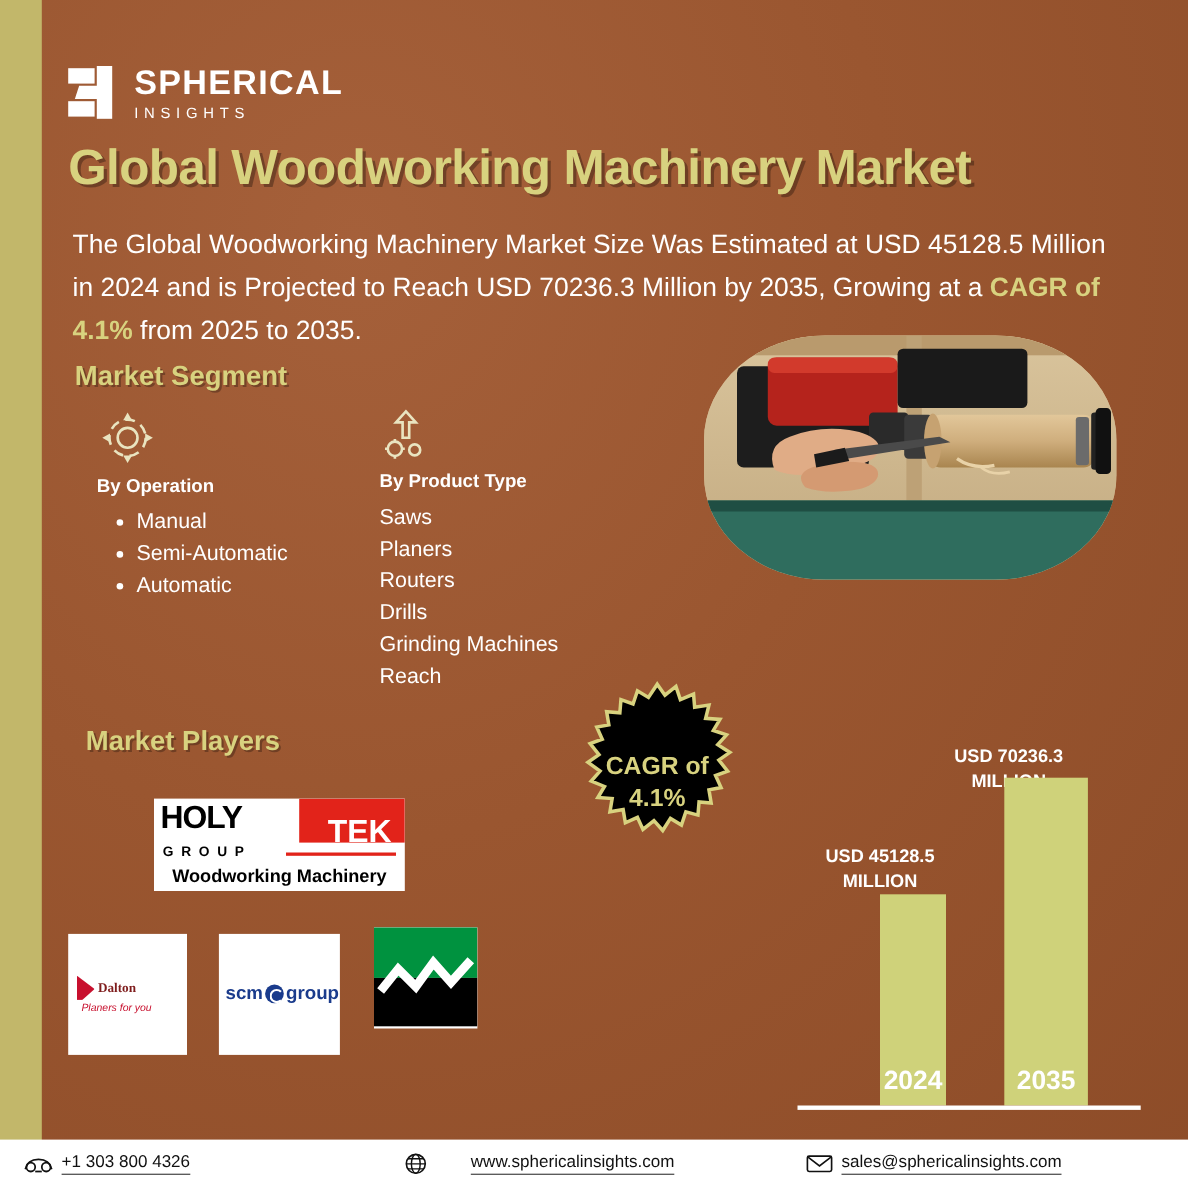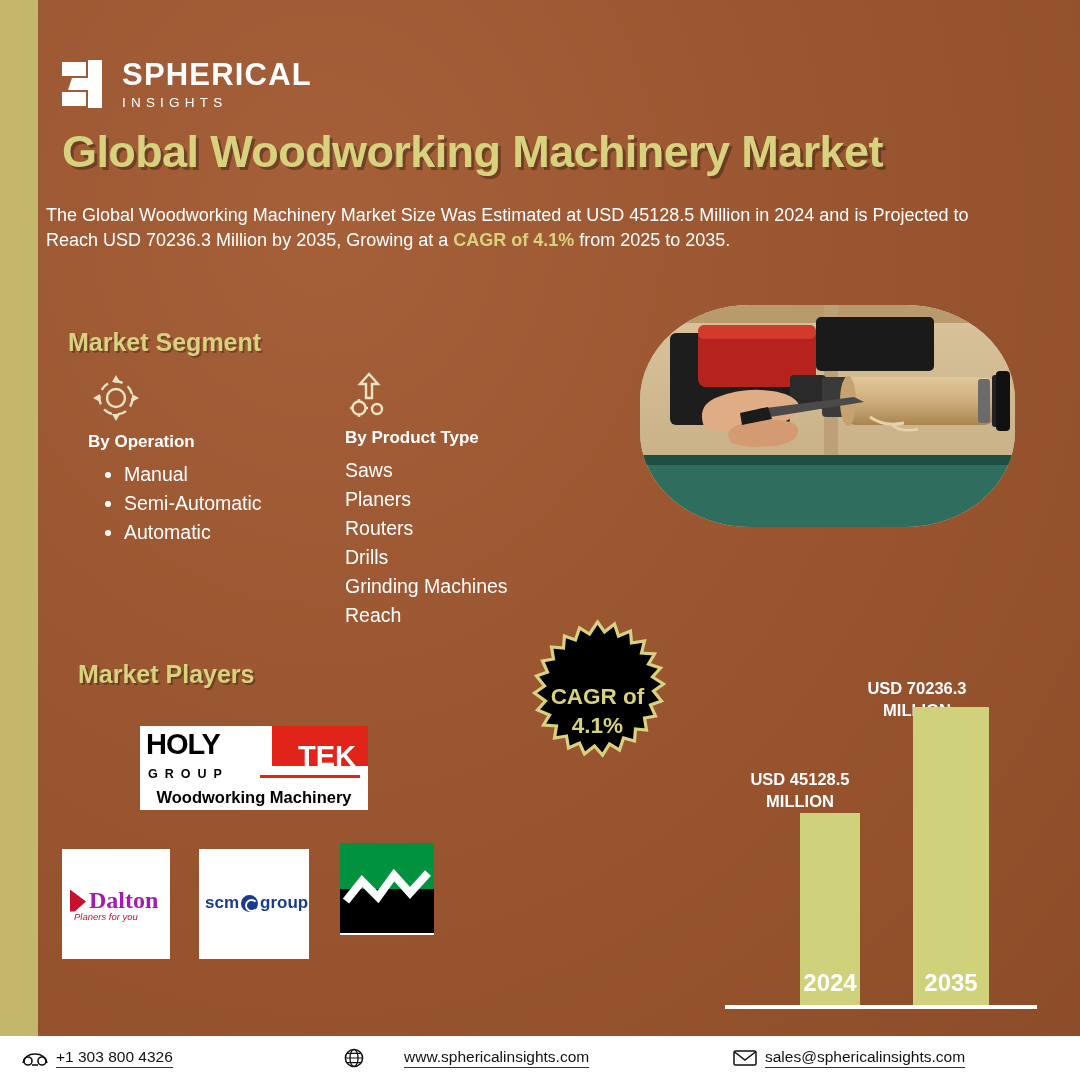--- a/index.html
+++ b/index.html
@@ -36,22 +36,22 @@
     font-size: 13.5px; color: #ffffff; letter-spacing: 5.2px; margin-top: 5px;
   }
   
   .headline {
     position: absolute; left: 62px; top: 126px; width: 990px;
     font-size: 45px; font-weight: 800; color: #d8d27f;
     letter-spacing: -0.6px;
     text-shadow: 3px 3px 0 rgba(0,0,0,0.30);
   }
   .intro {
-    position: absolute; left: 46px; top: 203px; width: 940px;
-    font-size: 18px; line-height: 25px; color: #ffffff;
+    position: absolute; left: 66px; top: 203px; width: 940px;
+    font-size: 24px; line-height: 39px; color: #ffffff;
   }
   .intro .hl { color: #d8d27f; font-weight: bold; }
   
   .sec-title {
     font-size: 25px; font-weight: 800; color: #d8d27f;
     text-shadow: 2px 2px 0 rgba(0,0,0,0.28);
   }
   #seg-title { position: absolute; left: 68px; top: 328px; }
   #players-title { position: absolute; left: 78px; top: 660px; }
   
@@ -93,21 +93,21 @@
   .ht .red { position: absolute; right: 0; top: 0; width: 96px; height: 40px; background: #e2231a; }
   .ht .holy { position: absolute; left: 6px; top: 2px; font-size: 29px; font-weight: bold; color: #000; letter-spacing: -1px; font-family: "Liberation Sans", sans-serif; }
   .ht .tek { position: absolute; right: 12px; top: 14px; font-size: 29px; font-weight: bold; color: #fff; font-family: "Liberation Sans", sans-serif; }
   .ht .grp { position: absolute; left: 8px; top: 41px; font-size: 12.5px; font-weight: bold; letter-spacing: 7px; color: #000; font-family: "Liberation Sans", sans-serif; }
   .ht .rule { position: absolute; left: 120px; top: 49px; width: 100px; height: 3px; background: #e2231a; }
   .ht .wm { position: absolute; left: 0; right: 0; bottom: 3px; text-align: center; font-size: 16.5px; font-weight: bold; color: #000; font-family: "Liberation Sans", sans-serif; }
   
   .dl { position: relative; width: 100%; height: 100%; }
   .dl .row { position: absolute; left: 8px; top: 38px; display: flex; align-items: center; gap: 3px; }
   .dl .swoosh { width: 16px; height: 22px; background: #c8102e; clip-path: polygon(0 0, 100% 55%, 30% 100%, 0 100%); }
-  .dl .nm { font-size: 24px; font-weight: bold; color: #a21caf; font-family: "Liberation Serif", serif; }
+  .dl .nm { font-size: 12px; font-weight: bold; color: #7f1d1d; font-family: "Liberation Serif", serif; }
   .dl .tag { position: absolute; left: 12px; top: 62px; font-size: 9.5px; color: #c8102e; font-style: italic; }
   
   .sc { position: relative; width: 100%; height: 100%; }
   .sc .row { position: absolute; left: 6px; top: 44px; display: flex; align-items: center; }
   .sc .t1, .sc .t2 { font-size: 17px; font-weight: bold; color: #1a3b8c; }
   .sc .dot { width: 17px; height: 17px; border-radius: 50%; background: #1a3b8c; margin: 0 2px; position: relative; }
   .sc .dot::after { content: ""; position: absolute; left: 4px; top: 4px; width: 9px; height: 9px; border-radius: 50%; border: 2px solid #fff; border-right-color: transparent; }
   
   .wg { position: relative; width: 100%; height: 100%; }
   .wg .grn { position: absolute; left: 0; top: 0; right: 0; height: 46px; background: #00923f; }
@@ -127,21 +127,21 @@
     font-size: 16.5px; line-height: 22px; width: 150px;
   }
   
   .footer {
     position: absolute; left: 0; bottom: 0; width: 1080px; height: 44px;
     background: #ffffff; display: flex; align-items: center;
   }
   .f-item { display: flex; align-items: center; gap: 8px; color: #111; font-size: 15.5px; }
   .f-item .txt { border-bottom: 1px solid #333; padding-bottom: 1px; }
   #f-phone { position: absolute; left: 22px; }
-  #f-web   { position: absolute; left: 344px; gap: 40px; }
+  #f-web   { position: absolute; left: 368px; gap: 40px; }
   #f-mail  { position: absolute; left: 733px; }
   svg { overflow: visible; }
 </style>
 </head>
 <body>
 
 <div id="page">
 
   <div class="left-stripe"></div>
 

